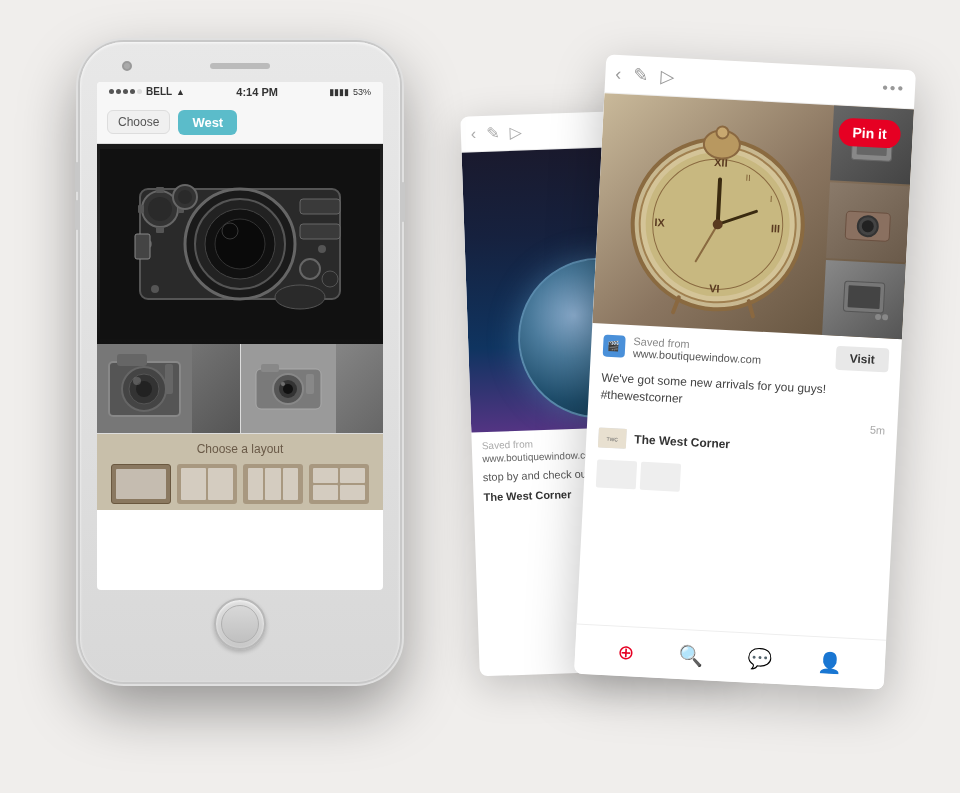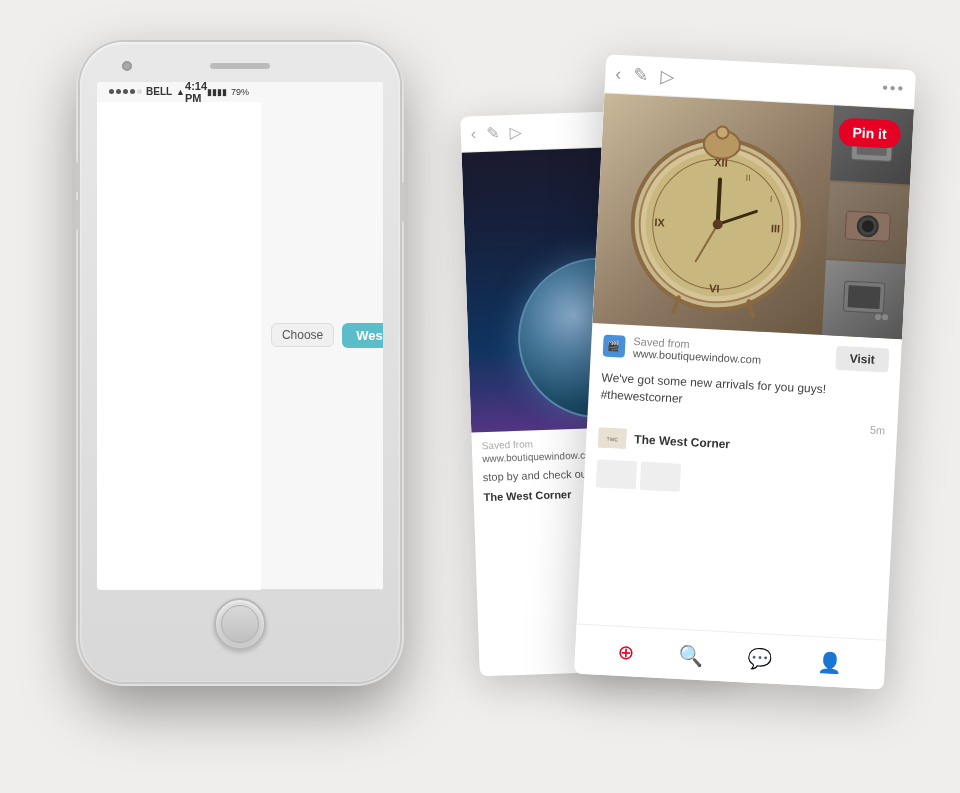--- a/index.html
+++ b/index.html
@@ -371,21 +371,21 @@
       border: 2px solid #999;
     }
 
     .phone-screen {
       width: 286px;
       height: 508px;
       background: white;
       border-radius: 4px;
       overflow: hidden;
       display: flex;
-      flex-direction: row;
+      flex-direction: column;
     }
 
     
     .status-bar {
       background: #f7f7f7;
       display: flex;
       align-items: center;
       justify-content: space-between;
       padding: 4px 12px;
       font-size: 10px;
@@ -713,21 +713,21 @@
               <div class="status-dot"></div>
               <div class="status-dot"></div>
               <div class="status-dot" style="background:#ddd"></div>
             </div>
             <span class="status-carrier">BELL</span>
             <span style="font-size:9px;">▲</span>
           </div>
           <span class="status-time">4:14 PM</span>
           <div class="status-right">
             <span>▮▮▮▮</span>
-            <span>79%</span>
+            <span>53%</span>
           </div>
         </div>
 
         <div class="nav-bar">
           <button class="nav-cancel">Choose</button>
           <button class="nav-next">West</button>
         </div>
 
         <div class="main-photo">
           <div class="camera-machinery">
@@ -790,20 +790,21 @@
               <circle cx="47" cy="45" r="9" fill="#333"></circle>
               <circle cx="47" cy="45" r="5" fill="#111"></circle>
               <circle cx="42" cy="40" r="2" fill="rgba(255,255,255,0.3)"></circle>
               <rect x="20" y="20" width="18" height="8" rx="2" fill="#888"></rect>
               <rect x="65" y="30" width="8" height="20" rx="2" fill="#888"></rect>
             </svg>
           </div>
         </div>
 
         <div class="layout-section">
+          <div class="layout-label">Choose a layout</div>
           <div class="layout-options">
 
             <div class="layout-opt selected">
               <div class="layout-block" style="width:100%;height:100%;"></div>
             </div>
 
             <div class="layout-opt">
               <div class="layout-block" style="width:48%;height:100%;"></div>
               <div class="layout-block" style="width:48%;height:100%;"></div>
             </div>

